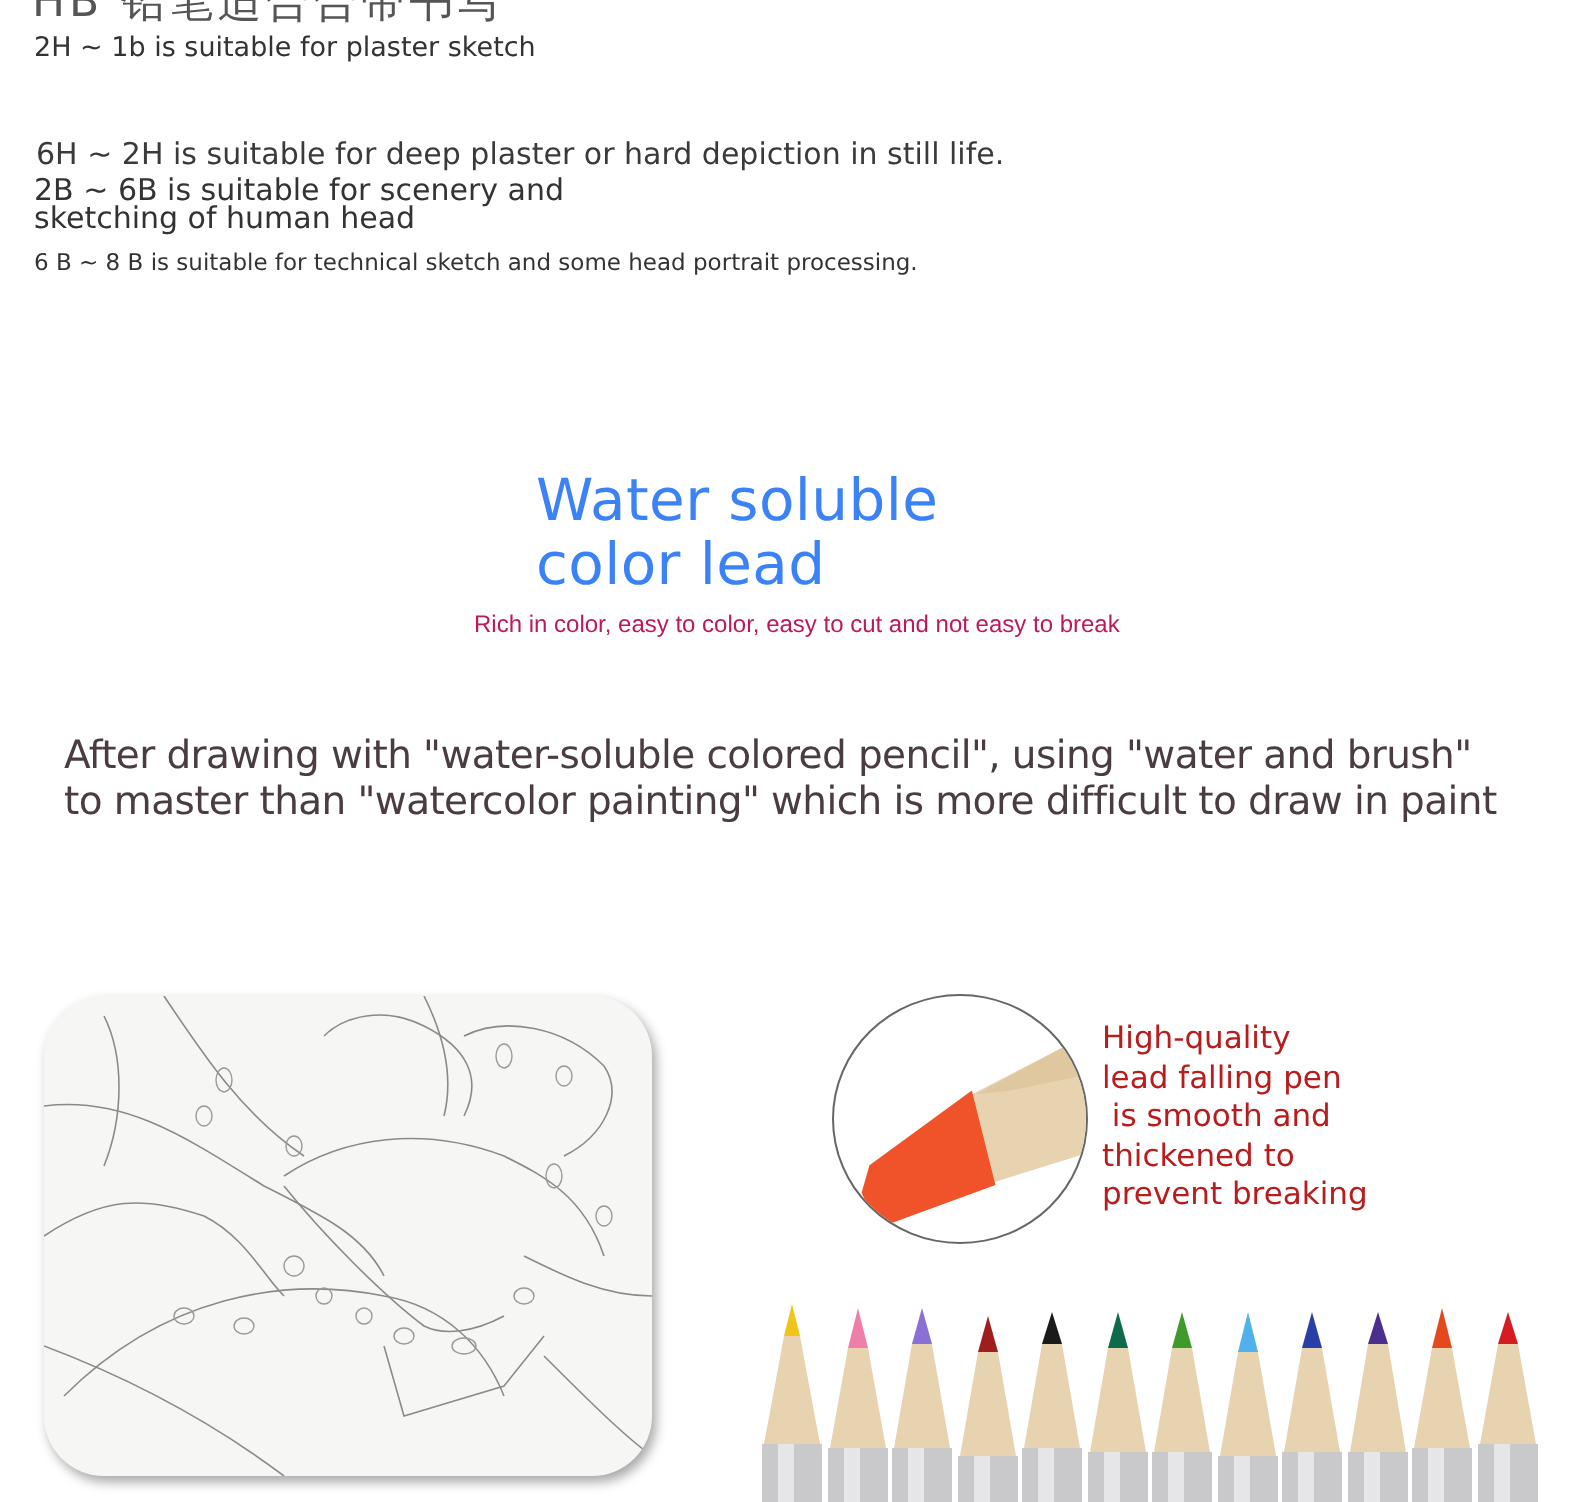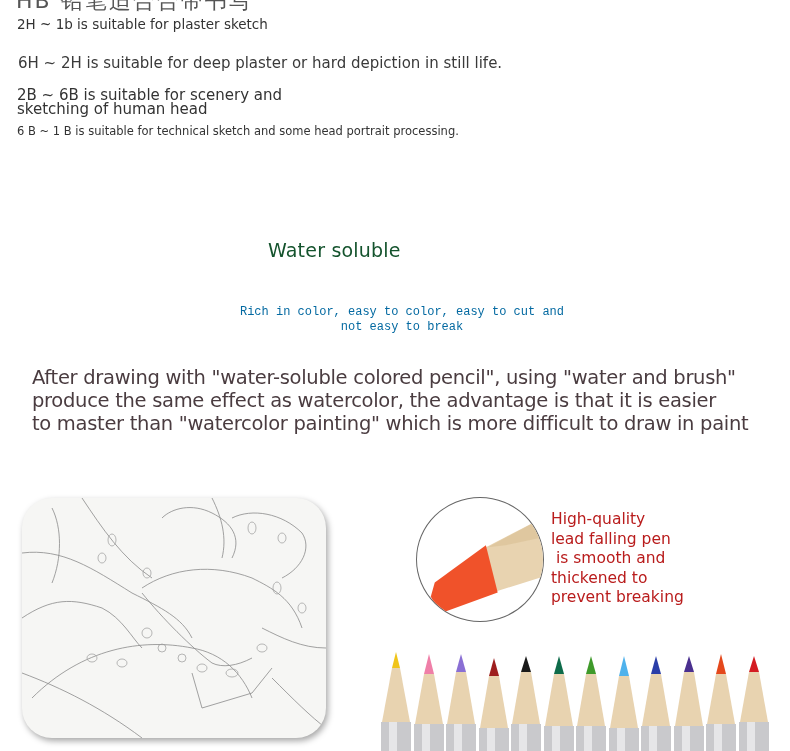--- a/index.html
+++ b/index.html
@@ -5,31 +5,31 @@
     * { margin: 0; padding: 0; box-sizing: border-box; }
     html, body { width: 790px; height: 751px; overflow: hidden; background: #ffffff; }
     body { position: relative; font-family: "Liberation Sans", "DejaVu Sans", sans-serif; color: #333; }
 
     .top-cut {
       position: absolute; left: 16px; top: -14px; font-size: 22px; color: #555;
       letter-spacing: 2px; white-space: nowrap; font-family: "DejaVu Sans", sans-serif;
     }
     .note { position: absolute; left: 17px; color: #333; white-space: nowrap; font-family: "DejaVu Sans", sans-serif; }
     .note.n1 { top: 16px; font-size: 13.5px; }
-    .note.n2 { top: 54px; font-size: 15px; left: 18px; color: #3a3a3a; }
+    .note.n2 { top: 68px; font-size: 15px; left: 18px; color: #3a3a3a; }
     .note.n3 { top: 88px; font-size: 15px; line-height: 14px; white-space: normal; width: 320px; }
     .note.n4 { top: 124px; font-size: 11.5px; }
 
     .headline {
-      position: absolute; left: 268px; top: 234px; font-size: 19px; line-height: 32px;
-      color: #14532d; font-family: "DejaVu Sans", sans-serif; letter-spacing: 0.2px;
+      position: absolute; left: 268px; top: 234px; font-size: 29px; line-height: 32px;
+      color: #3b82f6; font-family: "DejaVu Sans", sans-serif; letter-spacing: 0.2px;
     }
     .subline {
       position: absolute; left: 237px; top: 305px; width: 330px; font-size: 12px; line-height: 15px;
-      color: #0369a1; font-family: Liberation Mono, monospace; text-align: center;
+      color: #be185d; font-family: Liberation Sans, sans-serif;
     }
 
     .paragraph {
       position: absolute; left: 32px; top: 366px; width: 758px; overflow: hidden;
       font-size: 19.5px; line-height: 23px; color: #4a3c40;
       font-family: "DejaVu Sans", sans-serif; letter-spacing: -0.3px;
     }
     .paragraph .pline { display: block; white-space: nowrap; }
 
     .sketch-card {
@@ -55,30 +55,30 @@
     .pencil svg { width: 100%; height: 100%; display: block; }
   </style>
 </head>
 <body>
 
 <div class="top-cut">HB 铅笔适合合带书写</div>
 
 <div class="note n1">2H ~ 1b is suitable for plaster sketch</div>
 <div class="note n2">6H ~ 2H is suitable for deep plaster or hard depiction in still life.</div>
 <div class="note n3">2B ~ 6B is suitable for scenery and sketching of human head</div>
-<div class="note n4">6 B ~ 1 B is suitable for technical sketch and some head portrait processing.</div>
+<div class="note n4">6 B ~ 8 B is suitable for technical sketch and some head portrait processing.</div>
 
 <div class="headline">
   <div>Water soluble</div>
+  <div>color lead</div>
 </div>
 <div class="subline">Rich in color, easy to color, easy to cut and not easy to break</div>
 
 <div class="paragraph">
   <span class="pline">After drawing with "water-soluble colored pencil", using "water and brush"</span>
-  <span class="pline">produce the same effect as watercolor, the advantage is that it is easier</span>
   <span class="pline">to master than "watercolor painting" which is more difficult to draw in paint</span>
 </div>
 
 <div class="sketch-card">
   <svg viewBox="0 0 304 240" preserveAspectRatio="none">
     <g fill="none" stroke="#8a8a8a" stroke-width="0.8">
       <path d="M0 55 C40 50 70 70 110 95 C140 110 160 120 170 140"></path>
       <path d="M0 120 C30 100 50 100 80 110 C100 120 110 140 120 150"></path>
       <path d="M10 200 C60 150 120 140 170 150 C200 155 220 175 230 200"></path>
       <path d="M60 0 C80 30 100 60 130 80"></path>

